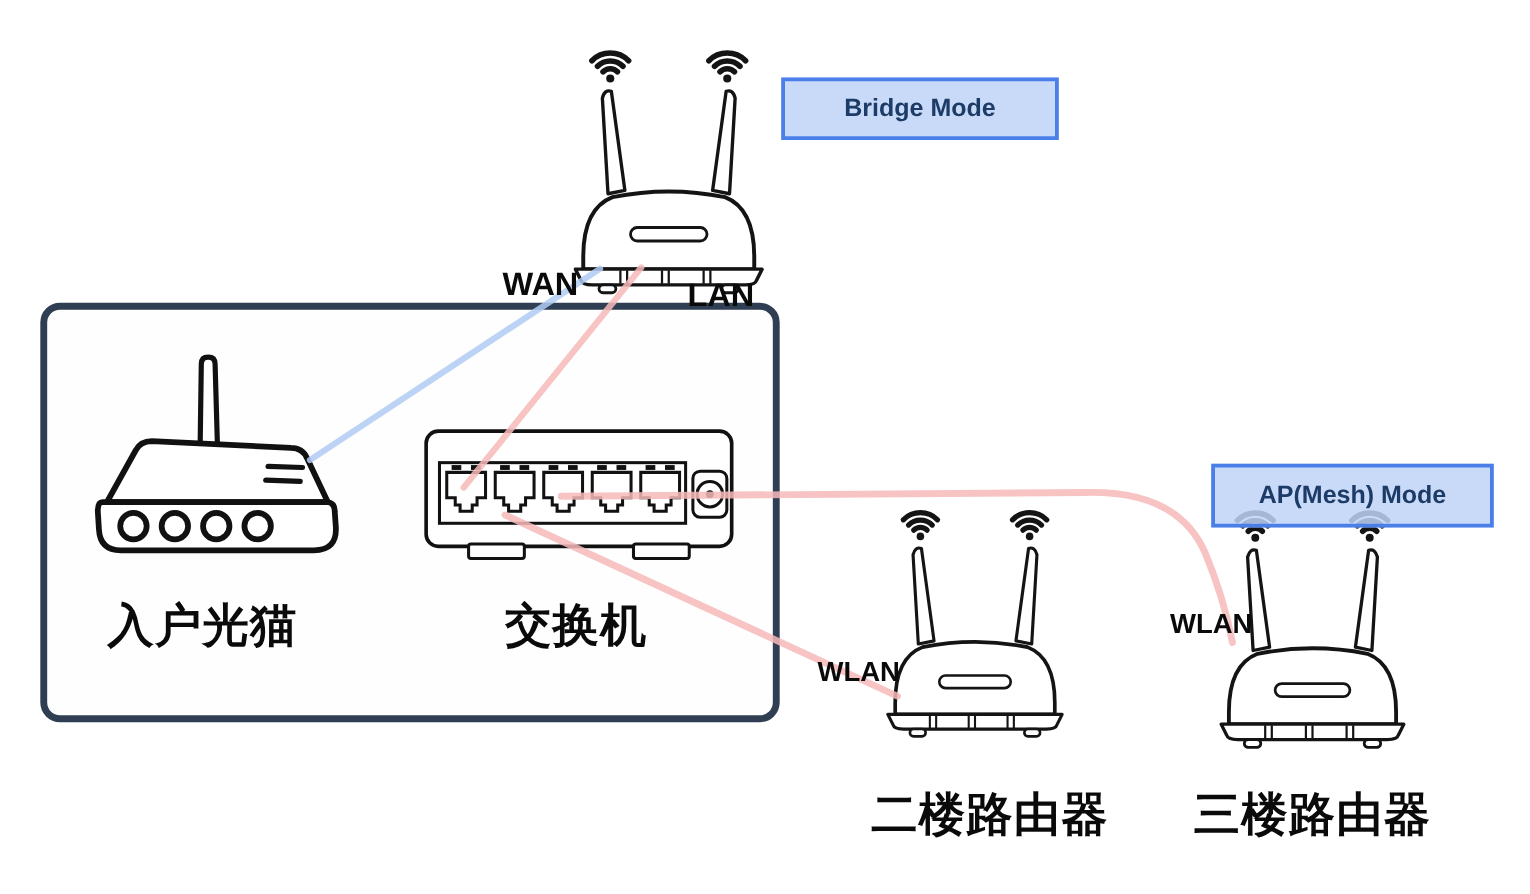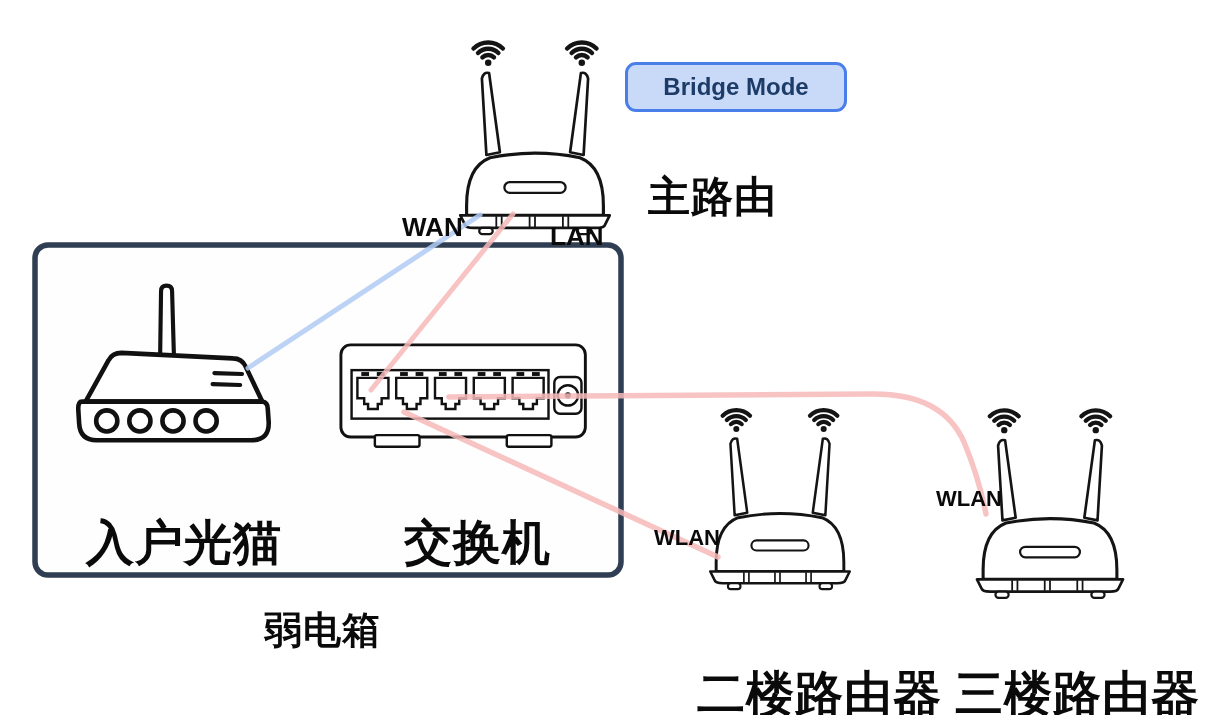--- a/index.html
+++ b/index.html
@@ -5,30 +5,30 @@
   html,body{margin:0;padding:0;background:#fff;}
   .stage{
     position:relative;width:1224px;height:715px;background:#ffffff;overflow:hidden;
     font-family:"Liberation Sans","DejaVu Sans",sans-serif;
   }
   .stage svg{position:absolute;left:0;top:0;}
   .lbl{
     position:absolute;font-weight:bold;color:var(--label-text,#0a0a0a);
     white-space:nowrap;line-height:1;letter-spacing:1px;
   }
-  .lbl-lg{font-size:48px;margin-top:37px;}
+  .lbl-lg{font-size:37px;}
   .lbl-md{font-size:38px;}
   .lbl-port{font-size:26px;letter-spacing:0;}
   .badge{
     position:absolute;display:flex;align-items:center;justify-content:center;
     background:var(--badge-bg,#bed4f7d9);
     border:3px solid var(--badge-border,#4a7ee8);
-    border-radius:11px;
+    border-radius:0;
     color:var(--badge-text,#1c3b66);
-    font-weight:bold;font-size:24px;white-space:nowrap;
+    font-weight:bold;font-size:20px;white-space:nowrap;
   }
   .line-wan{stroke:var(--wan-line,#b1ccf4);}
   .line-lan{stroke:var(--lan-line,#f7b9b9);}
   .enclosure-rect{stroke:var(--enclosure-border,#2f3e52);}
 </style>
 </head>
 <body>
 
 <div class="stage">
 
@@ -121,28 +121,27 @@
 
     <g fill="none" stroke-linecap="round" opacity="0.85">
       <path class="line-wan" d="M480 215 L248 368" stroke-width="5"></path>
       <path class="line-lan" d="M513 214 L371 390" stroke-width="5"></path>
       <path class="line-lan" d="M449 397 L868 394 Q942 392 964 442 Q979 478 986 514" stroke-width="5.5"></path>
       <path class="line-lan" d="M404 412 L718 557" stroke-width="5.5"></path>
     </g>
   </svg>
 
   <div class="badge" style="left:625px;top:62px;width:216px;height:44px;">Bridge Mode</div>
+  <div class="badge" style="left:969px;top:371px;width:220px;height:45px;">AP(Mesh) Mode</div>
 
-  <div class="lbl" style="left:648px;top:176px;font-size:42px;">主路由</div>
   <div class="lbl lbl-port" style="left:402px;top:214px;">WAN</div>
   <div class="lbl lbl-port" style="left:504px;top:223px;margin-left:46px;">LAN</div>
 
   <div class="lbl lbl-lg" style="left:86px;top:482px;">入户光猫</div>
   <div class="lbl lbl-lg" style="left:404px;top:482px;">交换机</div>
-  <div class="lbl lbl-md" style="left:264px;top:611px;">弱电箱</div>
 
   <div class="lbl lbl-port" style="left:654px;top:527px;font-size:22px;">WLAN</div>
   <div class="lbl lbl-port" style="left:936px;top:488px;font-size:22px;">WLAN</div>
 
   <div class="lbl lbl-lg" style="left:697px;top:633px;">二楼路由器</div>
   <div class="lbl lbl-lg" style="left:955px;top:633px;">三楼路由器</div>
 
 </div>
 
 </body></html>

